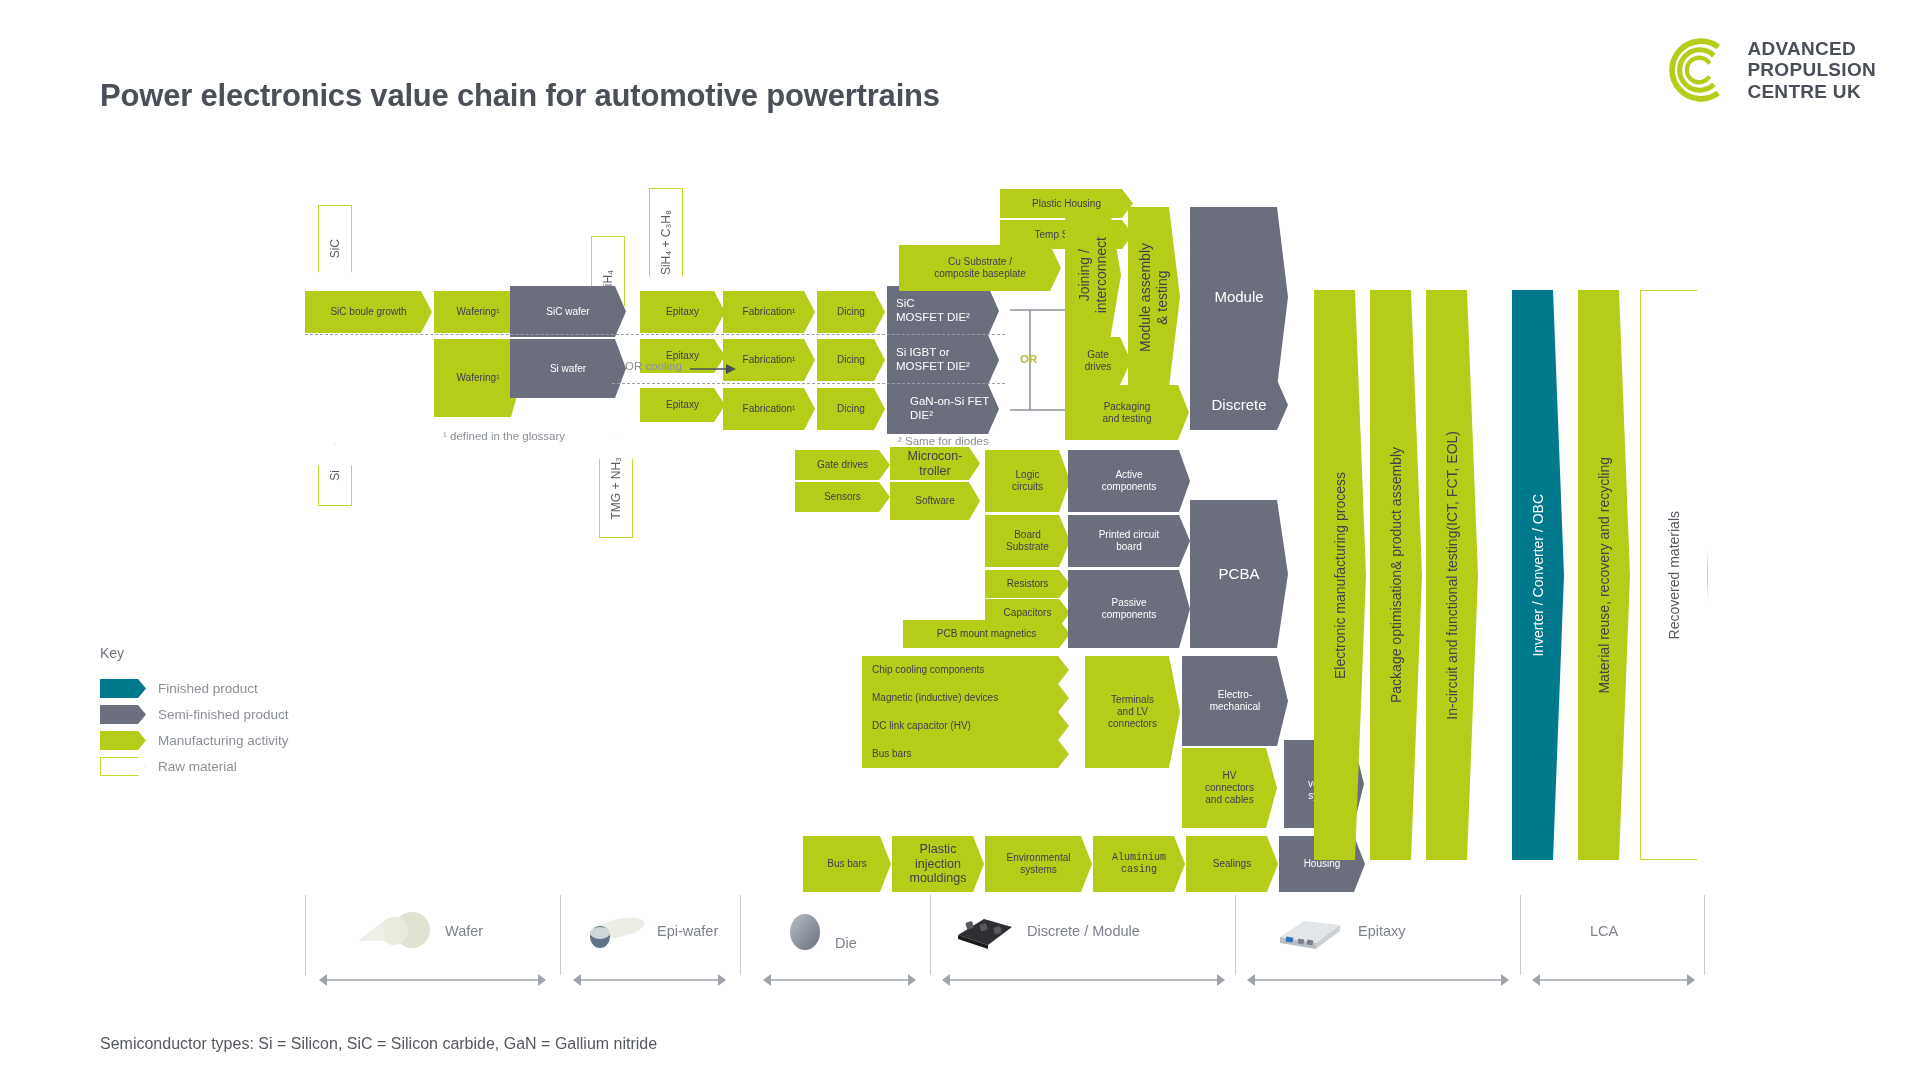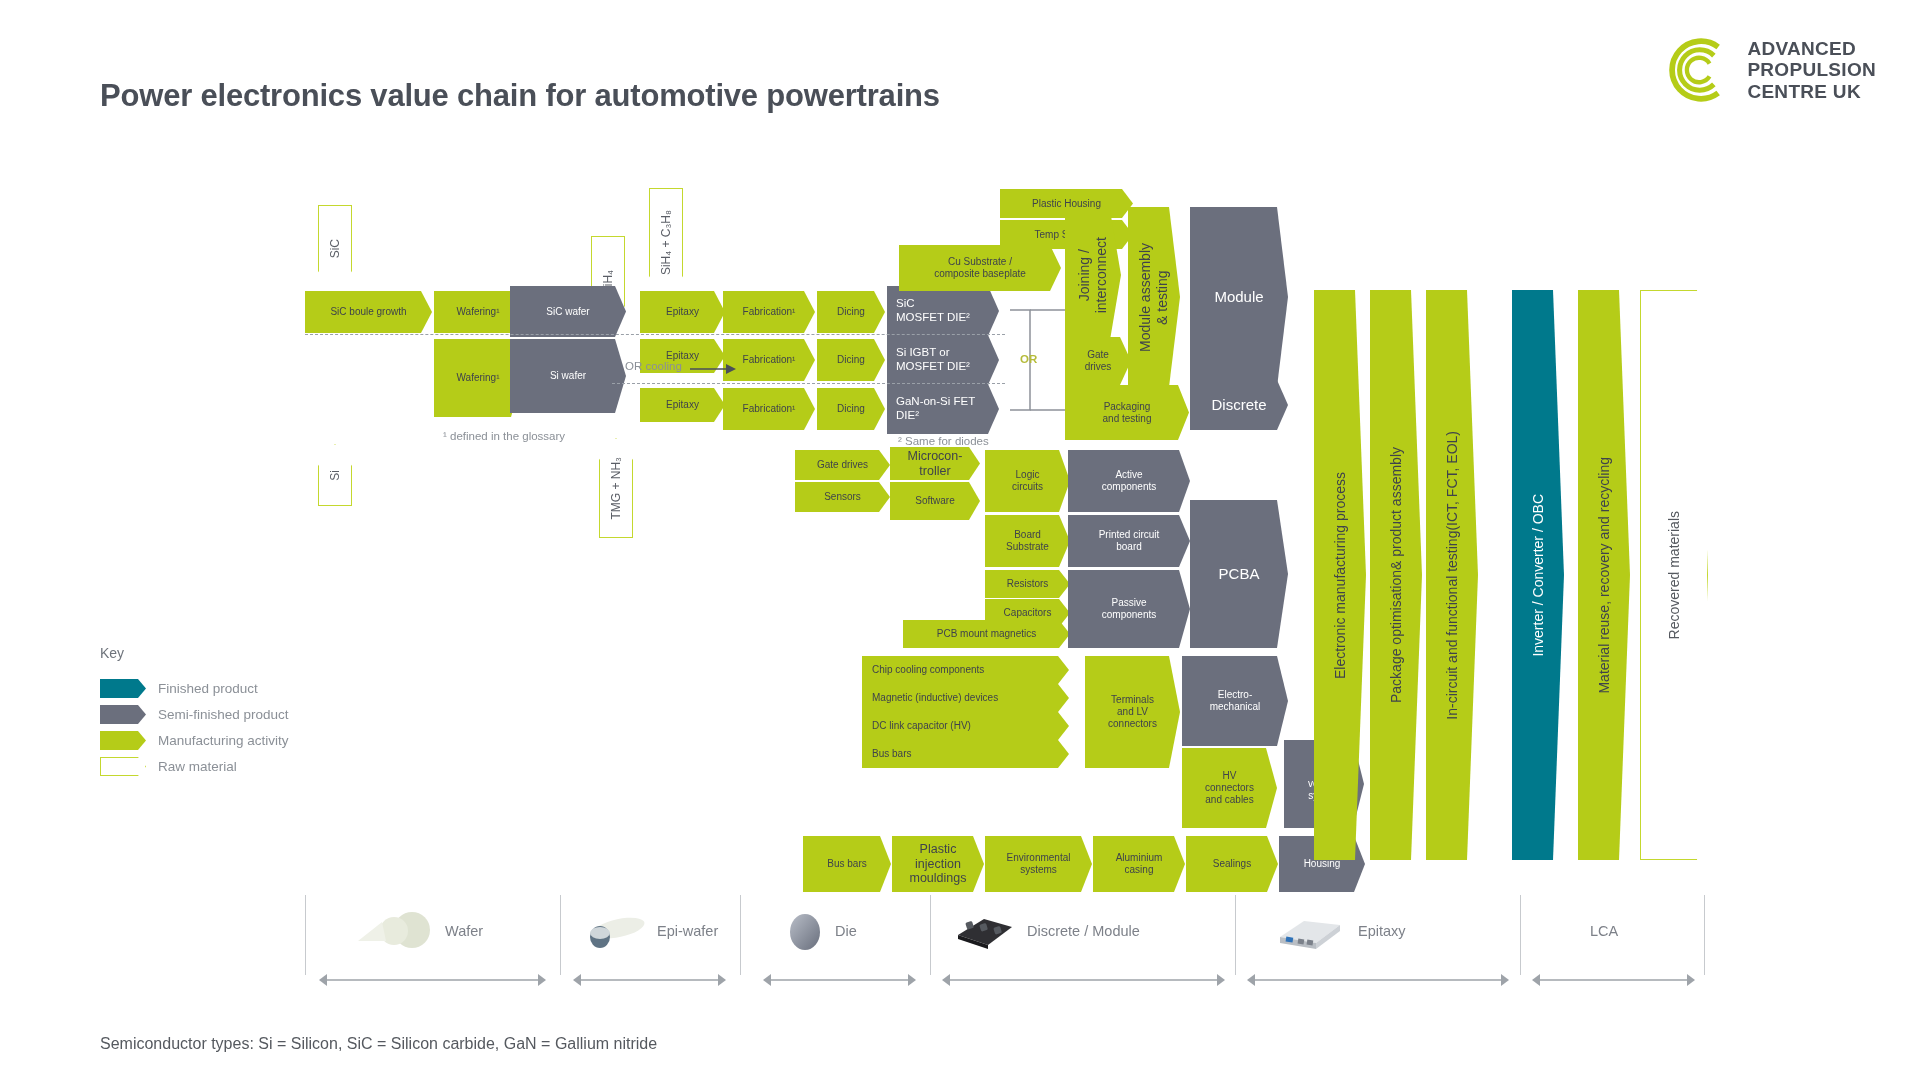--- a/index.html
+++ b/index.html
@@ -112,38 +112,38 @@
   <div class="blk grey chev" style="left:510px;top:286px;width:116px;height:51px;">SiC wafer</div>
   <div class="blk green chev" style="left:640px;top:291px;width:85px;height:42px;">Epitaxy</div>
   <div class="blk green chev" style="left:723px;top:291px;width:92px;height:42px;">Fabrication¹</div>
   <div class="blk green chev" style="left:817px;top:291px;width:68px;height:42px;">Dicing</div>
   <div class="blk grey chev" style="left:887px;top:286px;width:112px;height:50px;font-size:11.5px;text-align:left;justify-content:flex-start;padding-left:9px;white-space:pre-line;">SiC
 MOSFET  DIE²</div>
 
   <div class="dash" style="left:305px;top:334px;width:700px;"></div>
 
   <div class="blk green chev" style="left:434px;top:339px;width:88px;height:78px;">Wafering¹</div>
-  <div class="blk grey chev" style="left:510px;top:339px;width:116px;height:74px;">Si wafer</div>
+  <div class="blk grey chev" style="left:510px;top:339px;width:116px;height:59px;">Si wafer</div>
   <div class="blk green chev" style="left:640px;top:339px;width:85px;height:34px;">Epitaxy</div>
   <div class="blk green chev" style="left:723px;top:339px;width:92px;height:42px;">Fabrication¹</div>
   <div class="blk green chev" style="left:817px;top:339px;width:68px;height:42px;">Dicing</div>
   <div class="blk grey chev" style="left:887px;top:335px;width:112px;height:50px;font-size:11.5px;text-align:left;justify-content:flex-start;padding-left:9px;white-space:pre-line;">Si IGBT or
 MOSFET  DIE²</div>
 
   <div class="note" style="left:625px;top:360px;">OR cooling</div>
   <svg class="connector" style="left:690px;top:362px;width:46px;height:14px;" viewBox="0 0 46 14">
     <line x1="0" y1="7" x2="36" y2="7" stroke="#4a4f58" stroke-width="1.6"></line>
     <path d="M36 2 L46 7 L36 12 Z" fill="#4a4f58"></path>
   </svg>
   <div class="dash" style="left:612px;top:383px;width:393px;"></div>
 
   <div class="blk green chev" style="left:640px;top:388px;width:85px;height:34px;">Epitaxy</div>
   <div class="blk green chev" style="left:723px;top:388px;width:92px;height:42px;">Fabrication¹</div>
   <div class="blk green chev" style="left:817px;top:388px;width:68px;height:42px;">Dicing</div>
-  <div class="blk grey chev" style="left:887px;top:384px;width:112px;height:50px;font-size:11.5px;text-align:left;justify-content:flex-start;padding-left:9px;">GaN-on-Si  FET DIE²</div>
+  <div class="blk grey chev" style="left:887px;top:384px;width:112px;height:50px;font-size:11.5px;text-align:left;justify-content:flex-start;padding-left:23px;">GaN-on-Si  FET DIE²</div>
 
   <div class="note" style="left:443px;top:430px;">¹ defined  in the glossary</div>
   <div class="note" style="left:898px;top:435px;">² Same  for diodes</div>
 
   <svg class="connector" style="left:1008px;top:300px;width:80px;height:120px;" viewBox="0 0 80 120">
     <path d="M2 10 L22 10 L22 110 L2 110" fill="none" stroke="#8d9199" stroke-width="1.5"></path>
     <line x1="22" y1="10" x2="58" y2="10" stroke="#8d9199" stroke-width="1.5"></line>
     <path d="M58 5 L70 10 L58 15 Z" fill="#8d9199"></path>
     <line x1="22" y1="110" x2="58" y2="110" stroke="#8d9199" stroke-width="1.5"></line>
     <path d="M58 105 L70 110 L58 115 Z" fill="#8d9199"></path>
@@ -211,21 +211,21 @@
   <div class="blk grey chev" style="left:1284px;top:740px;width:80px;height:88px;white-space:pre-line;">High
 voltage
 system</div>
 
   <div class="blk green chev" style="left:803px;top:836px;width:88px;height:56px;">Bus bars</div>
   <div class="blk green chev" style="left:892px;top:836px;width:92px;height:56px;white-space:pre-line;font-size:12.5px;">Plastic
 injection
 mouldings</div>
   <div class="blk green chev" style="left:985px;top:836px;width:107px;height:56px;white-space:pre-line;">Environmental
 systems</div>
-  <div class="blk green chev" style="left:1093px;top:836px;width:92px;height:56px;white-space:pre-line;">Aluminium
+  <div class="blk green chev" style="left:1093px;top:836px;width:92px;height:56px;white-space:pre-line;font-family:Liberation Mono, monospace;">Aluminium
 casing</div>
   <div class="blk green chev" style="left:1186px;top:836px;width:92px;height:56px;">Sealings</div>
   <div class="blk grey chev" style="left:1279px;top:836px;width:86px;height:56px;">Housing</div>
 
   <div class="vcol blk green chev" style="left:1314px;top:290px;width:52px;height:570px;">
     <span>Electronic manufacturing process</span>
   </div>
   <div class="vcol blk green chev" style="left:1370px;top:290px;width:52px;height:570px;">
     <span>Package optimisation&amp; product assembly</span>
   </div>
@@ -295,21 +295,21 @@
 
     <svg class="stage-icon" style="left:477px;width:46px;height:42px;" viewBox="0 0 46 42">
       <defs>
           <linearGradient id="dg" x1="0" y1="0" x2="1" y2="1">
         <stop offset="0%" stop-color="#b9bec8"></stop>
             <stop offset="100%" stop-color="#686e7c"></stop>
       </linearGradient>
         </defs>
       <ellipse cx="23" cy="21" rx="15" ry="18" fill="url(#dg)"></ellipse>
     </svg>
-    <div class="stage-lab" style="left:530px;">Die</div>
+    <div class="stage-lab" style="left:530px;margin-top:12px;">Die</div>
     <svg class="stage-arrow" style="left:458px;width:153px;" viewBox="0 0 153 14" preserveAspectRatio="none">
       <line x1="8" y1="7" x2="145" y2="7" stroke="#9ea3a9" stroke-width="1.6"></line>
       <path d="M8 1 L0 7 L8 13 Z" fill="#9ea3a9"></path>
         <path d="M145 1 L153 7 L145 13 Z" fill="#9ea3a9"></path>
     </svg>
 
     <svg class="stage-icon" style="left:645px;width:70px;height:42px;" viewBox="0 0 70 42">
       <path d="M8 24 L34 8 L62 16 L38 34 Z" fill="#2f2f33"></path>
       <rect x="16" y="11" width="7" height="7" rx="1.5" fill="#565a60" transform="rotate(-18 19 14)"></rect>
       <rect x="30" y="13" width="7" height="7" rx="1.5" fill="#565a60" transform="rotate(-18 33 16)"></rect>

